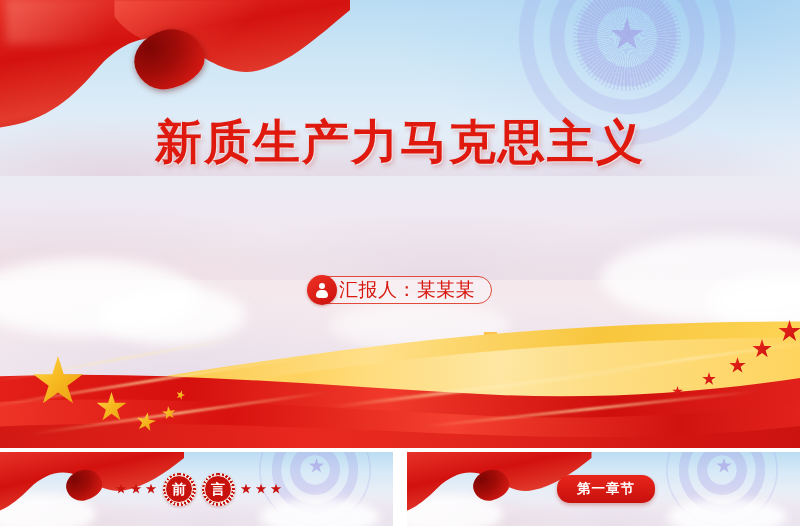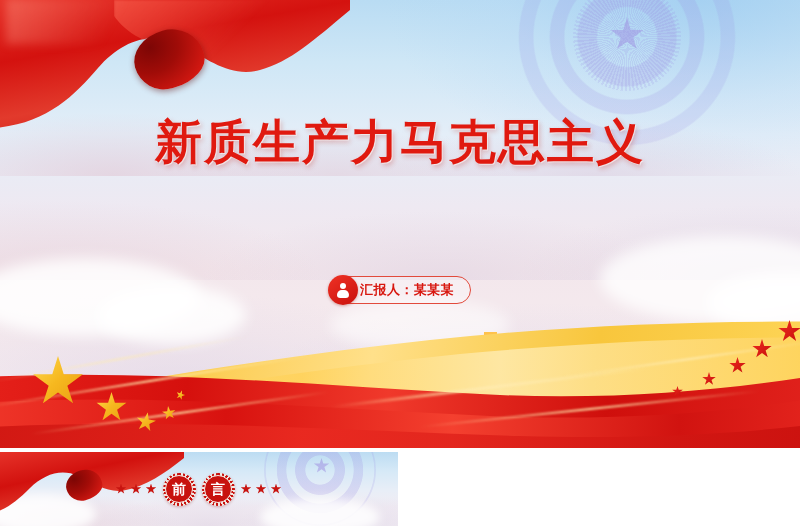--- a/index.html
+++ b/index.html
@@ -165,21 +165,21 @@
     position:relative;display:flex;align-items:center;
     height:26px;border:1.3px solid #e24a3c;border-radius:14px;
     padding:0 16px 0 30px;background:rgba(255,255,255,.30);
   }
   .badge .bi{
     position:absolute;left:-2px;top:-2.5px;width:30px;height:30px;border-radius:50%;
     background:linear-gradient(145deg,#ef3225,#c9100c);
     display:flex;align-items:center;justify-content:center;
     box-shadow:0 1px 3px rgba(150,20,10,.35);
   }
-  .badge .btxt{font-size:13px;font-weight:700;color:#d8170f;white-space:nowrap;letter-spacing:.4px;}
+  .badge .btxt{font-size:19px;font-weight:400;color:#d8170f;white-space:nowrap;letter-spacing:.4px;}
 
   
   .ic-person{position:relative;width:16px;height:16px;}
   .ic-person .head{position:absolute;left:5px;top:1px;width:6px;height:6px;border-radius:50%;background:#fff;}
   .ic-person .body{position:absolute;left:2px;top:8px;width:12px;height:8px;border-radius:6px 6px 4px 4px;background:#fff;}
   
   .ic-clock{position:relative;width:17px;height:17px;border:2px solid #fff;border-radius:50%;box-sizing:border-box;}
   .ic-clock .h1{position:absolute;left:6px;top:3px;width:1.8px;height:5.5px;background:#fff;border-radius:1px;}
   .ic-clock .h2{position:absolute;left:6.5px;top:7px;width:5px;height:1.8px;background:#fff;border-radius:1px;}
   .ic-clock .arc{position:absolute;left:-3px;top:-3.5px;width:9px;height:9px;border:2px solid #fff;border-radius:50%;
@@ -378,15 +378,28 @@
         <span class="fw-stars">
             <i></i>
             <i></i>
             <i></i>
           </span>
       </div>
     </div>
 
     <div class="gap"></div>
 
+    <div class="thumb">
+      <div class="t-emblem"></div>
+      <div class="t-estar"></div>
+      <div class="t-mtn"></div>
+      <div class="t-cloud tc1"></div>
+      <div class="t-cloud tc2"></div>
+      <div class="t-ribbon"></div>
+      <div class="t-fold"></div>
+
+      <div class="chapter">
+        <span class="pill">第一章节</span>
+      </div>
+    </div>
   </div>
 
 </div>
 
 </body></html>

